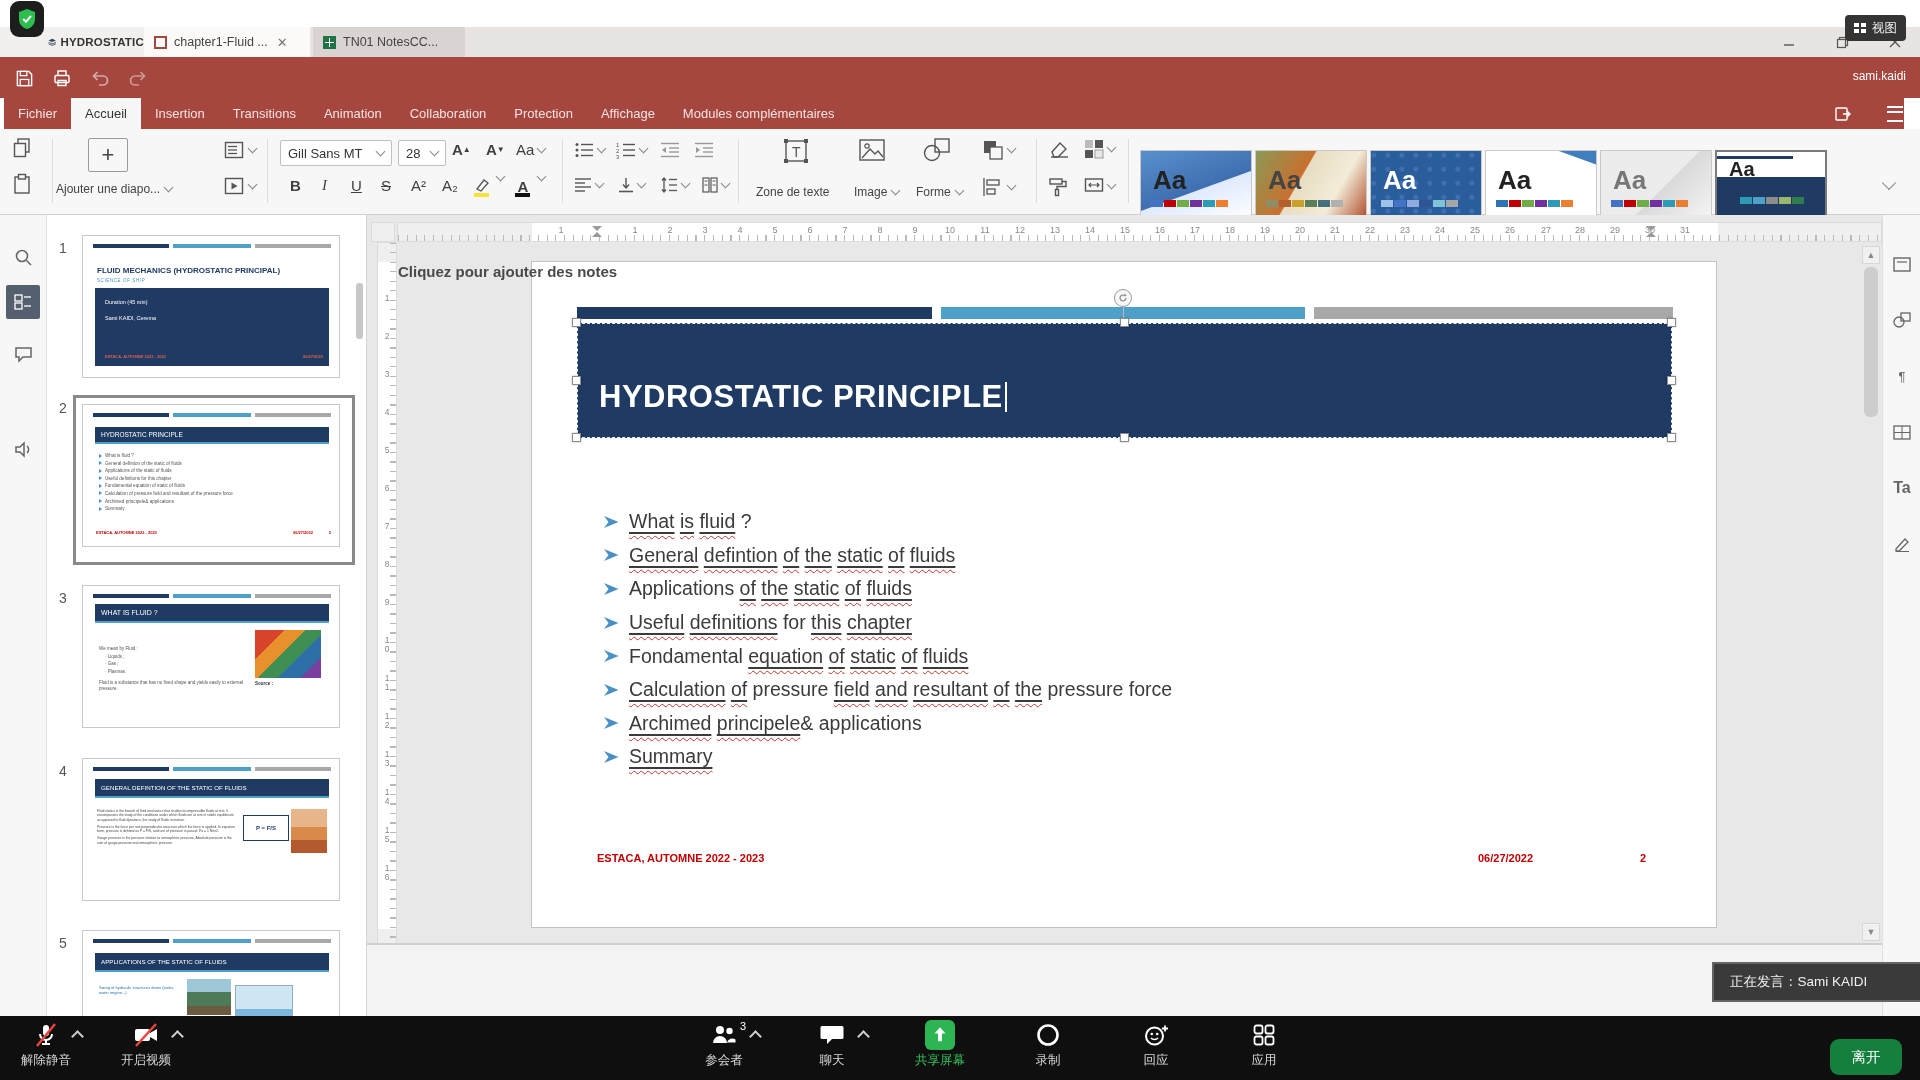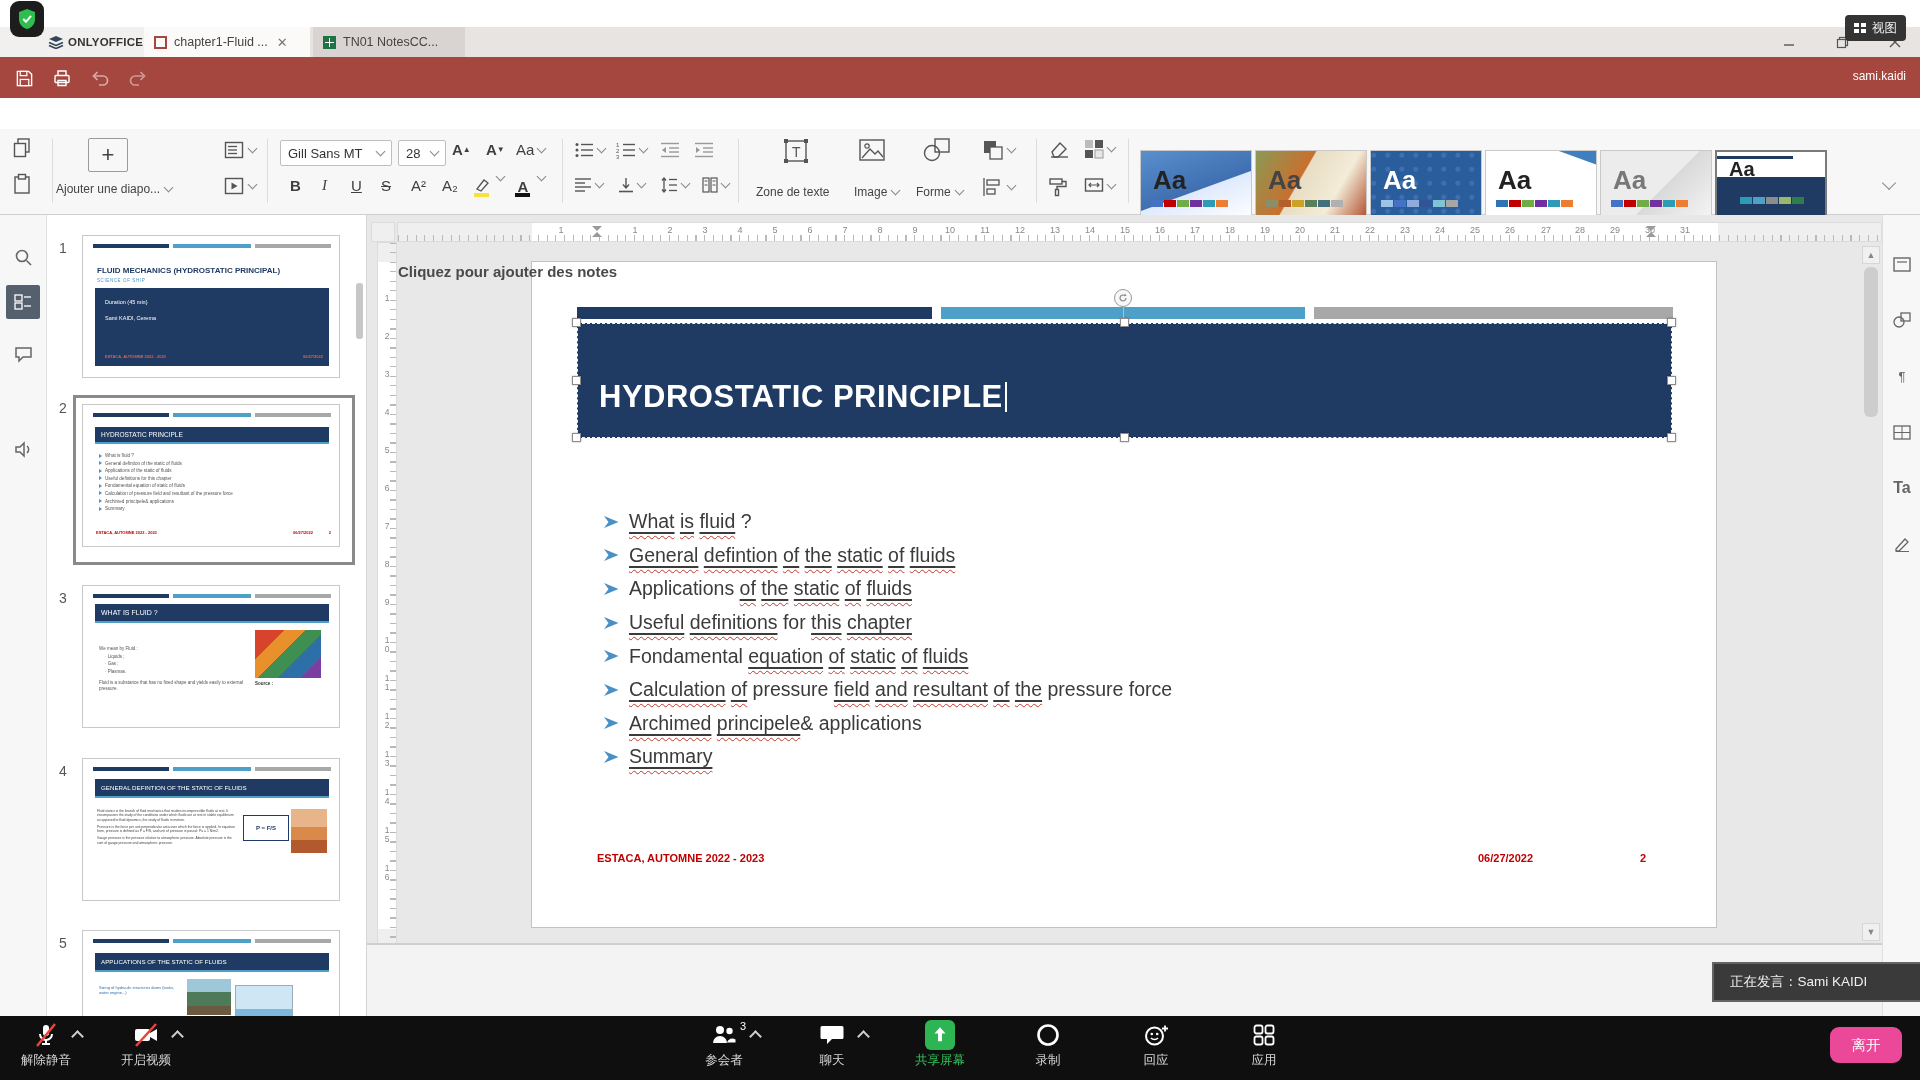--- a/index.html
+++ b/index.html
@@ -162,21 +162,21 @@
   #zoom-bottombar{position:absolute;left:0;top:1016px;width:1920px;height:64px;background:#0f0f0f;z-index:40;}
   #zb-left{position:absolute;left:14px;top:4px;display:flex;gap:36px;}
   #zb-center{position:absolute;left:692px;top:4px;display:flex;gap:44px;}
   .zb-btn{position:relative;display:flex;flex-direction:column;align-items:center;min-width:64px;}
   .zb-icon{width:30px;height:30px;display:flex;align-items:center;justify-content:center;}
   .zb-icon.share{background:#2eb553;border-radius:6px;}
   .zb-label{margin-top:2px;font-size:12.5px;color:#d8d8d8;white-space:nowrap;}
   .zb-btn.active .zb-label{color:#35c25a;}
   .zb-badge{position:absolute;top:0;right:10px;color:#fff;font-size:11px;}
   .zb-caret{position:absolute;top:12px;right:-4px;width:7px;height:7px;border-left:2px solid #cfcfcf;border-top:2px solid #cfcfcf;transform:rotate(45deg);}
-  #leave-btn{position:absolute;right:18px;top:11px;width:72px;height:36px;background:#ec4899;border-radius:9px;
+  #leave-btn{position:absolute;right:18px;top:23px;width:72px;height:36px;background:#15803d;border-radius:9px;
     color:#fff;font-size:14.5px;display:flex;align-items:center;justify-content:center;}
   #speaking-box{position:absolute;left:1712px;top:962px;width:230px;height:40px;background:#3a3a3a;border:2px solid #646464;
     box-sizing:border-box;color:#f0f0f0;font-size:13.5px;display:flex;align-items:center;padding-left:16px;z-index:41;}
 </style>
 </head>
 <body>
 
 <div id="app">
 
   <div id="view-btn">
@@ -191,21 +191,21 @@
     </svg>
   </div>
 
   <div id="tabs-row">
     <div id="logo-area">
       <svg width="16" height="14" viewBox="0 0 16 14">
         <path d="M1 4 L8 1 L15 4 L8 7 Z" fill="#32465a"></path>
         <path d="M1 7.5 L8 10.5 L15 7.5" stroke="#32465a" stroke-width="1.6" fill="none"></path>
         <path d="M1 10.5 L8 13.5 L15 10.5" stroke="#32465a" stroke-width="1.6" fill="none"></path>
       </svg>
-      <span id="logo-text">ONLYOFFICE</span>
+      <span id="logo-text">HYDROSTATIC</span>
     </div>
     <div class="tab" id="tab-1">
       <i class="doc-ico"></i>
       <span>chapter1-Fluid ...</span>
       <span class="close-x">✕</span>
     </div>
     <div class="tab" id="tab-2">
       <i class="sheet-ico"></i>
       <span>TN01 NotesCC...</span>
     </div>
@@ -250,20 +250,31 @@
     </div>
     <div class="qbtn" style="left:126px;opacity:.45">
       <svg width="20" height="18" viewBox="0 0 20 18">
         <path d="M16 7 h-9 a4.5 4.5 0 0 0 0 9 h4" fill="none" stroke="#fff" stroke-width="1.7"></path>
         <path d="M12.5 3 L16.5 7 L12.5 11" fill="none" stroke="#fff" stroke-width="1.7"></path>
       </svg>
     </div>
     <div id="user-name">sami.kaidi</div>
   </div>
 
+  <div id="menu-row">
+      <div class="menu-item">Fichier</div>
+      <div class="menu-item active">Accueil</div>
+      <div class="menu-item">Insertion</div>
+      <div class="menu-item">Transitions</div>
+      <div class="menu-item">Animation</div>
+      <div class="menu-item">Collaboration</div>
+      <div class="menu-item">Protection</div>
+      <div class="menu-item">Affichage</div>
+      <div class="menu-item">Modules complémentaires</div>
+    </div>
   <div class="mrt" style="left:1832px">
     <svg width="18" height="18" viewBox="0 0 18 18">
       <rect x="2" y="3" width="11" height="12" rx="1" fill="none" stroke="#fff" stroke-width="1.4"></rect>
       <path d="M9 9 h7 M13 6 l3 3 -3 3" fill="none" stroke="#fff" stroke-width="1.4"></path>
     </svg>
   </div>
   <div class="mrt" style="left:1884px">
     <i class="hamb"></i>
   </div>
 

